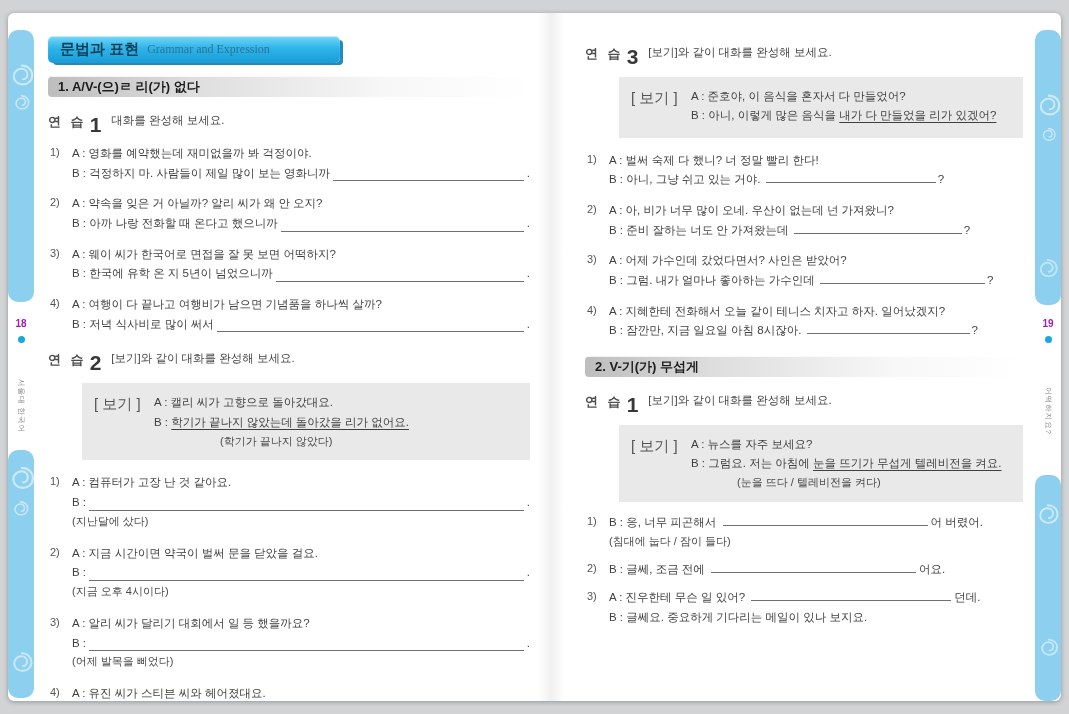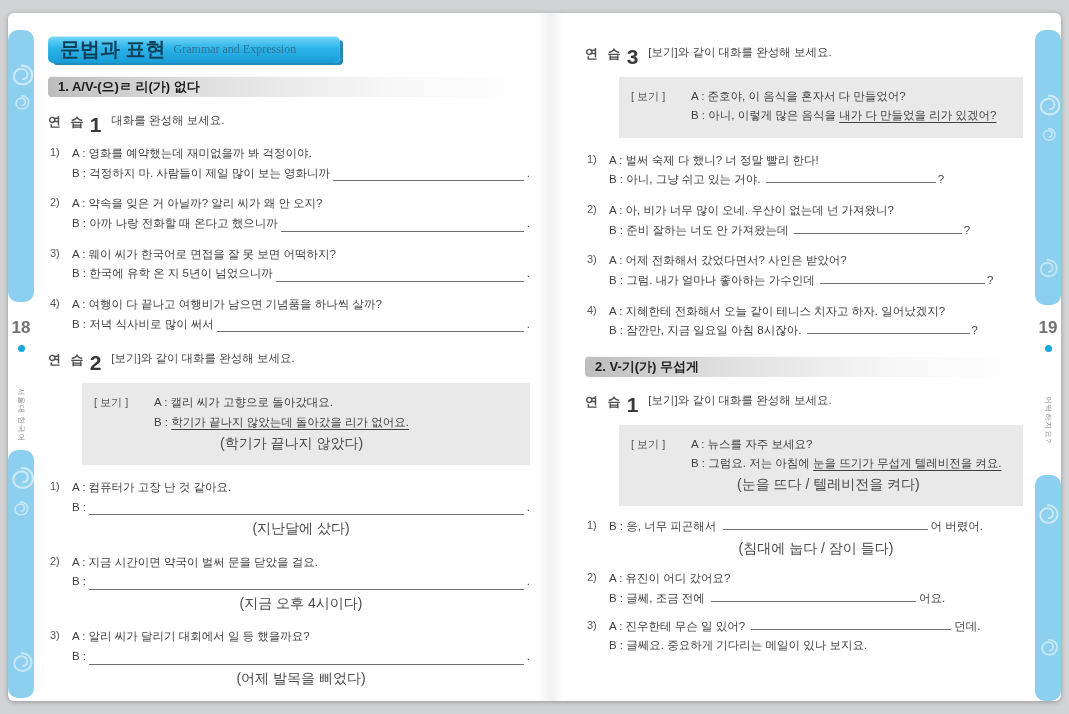--- a/index.html
+++ b/index.html
@@ -11,72 +11,72 @@
             background:linear-gradient(to right, rgba(0,0,0,0) 0%, rgba(0,0,0,.06) 50%, rgba(0,0,0,0) 100%); }
 
   
   .band { position:absolute; width:26px; background:#8ccfee; border-radius:10px; overflow:hidden; }
   .band.l { left:0; }
   .band.r { right:0; }
   .band .sw { position:absolute; }
 
   
   .margininfo { position:absolute; width:26px; display:flex; flex-direction:column; align-items:center; }
-  .pagenum { font-size:17px; font-weight:bold; color:#737373; }
+  .pagenum { font-size:10px; font-weight:bold; color:#a21caf; }
   .dot { width:7px; height:7px; border-radius:50%; background:#1aa7e0; margin:7px 0 8px; }
   .vwrap { position:relative; width:12px; height:110px; }
   .vtext { position:absolute; top:50%; left:50%; transform:translate(-50%,-50%) rotate(90deg);
            white-space:nowrap; font-size:7.5px; color:#8a8a8a; letter-spacing:1px; }
 
   
   .pagecol { position:absolute; top:23px; }
   .pagecol.left  { left:40px;  width:482px; }
   .pagecol.right { left:577px; width:438px; }
 
   
   .banner { position:relative; width:292px; height:27px; border-radius:5px; margin-bottom:13px;
             background:linear-gradient(180deg,#74d8f8 0%,#2eb4e9 45%,#189dd7 100%);
             box-shadow:4px 3px 0 -1px #2489bb, inset 0 1px 1px rgba(255,255,255,.6);
             display:flex; align-items:center; padding-left:12px; gap:8px; }
-  .banner .ko { font-size:20px; font-weight:bold; color:#0f3f58; }
+  .banner .ko { font-size:15px; font-weight:bold; color:#0f3f58; }
   .banner .en { font-family:"Liberation Serif","DejaVu Serif",serif; font-size:12px; color:#2f7396; }
 
   
   .secbar { height:21px; border-radius:4px; margin-bottom:16px; padding-left:10px;
             background:linear-gradient(to right,#bdbdbd 0%,#dedede 30%,#f7f7f7 70%,#ffffff 100%);
             box-shadow:inset 0 1px 0 rgba(255,255,255,.8);
             font-size:13px; font-weight:bold; color:#1c1c1c; line-height:21px; }
 
   
   .exhead { display:flex; align-items:flex-start; margin-bottom:8px; }
   .exhead .yeon { font-size:13px; font-weight:bold; color:#4d4d4d; letter-spacing:3px; }
   .exhead .num  { font-size:21px; font-weight:bold; color:#383838; margin:0 10px 0 3px; }
   .exhead .instr{ font-size:11.5px; color:#454545; }
 
   
   .example { background:#e9e9e9; margin:4px 0 14px 34px; padding:11px 12px; display:flex; }
-  .example .tag { width:60px; font-size:11px; color:#555; padding-top:1px; flex:none; }
+  .example .tag { width:60px; font-size:15px; color:#555; padding-top:1px; flex:none; }
   .example .exlines { font-size:11.5px; color:#404040; line-height:1.5; }
   .example .exlines .ln { margin-bottom:2px; }
   .und { text-decoration:underline; text-underline-offset:2.5px; }
-  .exhint { font-size:14px; color:#4a4a4a; }
+  .exhint { font-size:11px; color:#4a4a4a; }
   .exhint.h-ex2 { margin-left:66px; }
   .exhint.h-s2  { margin-left:46px; }
 
   
   .item { display:flex; margin:0 0 11px 2px; }
   .item .inum { width:22px; flex:none; font-size:11px; color:#555; padding-top:1px; }
   .item .lines { flex:1; font-size:11.5px; color:#404040; line-height:1.45; }
   .item .ln { margin-bottom:3px; }
   .blankfill { display:inline-block; border-bottom:1px solid #707070; height:12px; }
   .bflex { display:flex; align-items:flex-end; width:100%; }
   .bflex .pre { white-space:nowrap; }
   .bflex .blankfill { flex:1; margin:0 3px; }
   .bflex .suf { white-space:nowrap; }
-  .hint { font-size:14px; color:#4a4a4a; text-align:center; margin-bottom:4px; }
+  .hint { font-size:11px; color:#4a4a4a; margin-bottom:4px; }
   .s2 .item { margin-bottom:8px; }
 </style>
 </head>
 <body>
 
 <div class="frame">
   <div class="spread">
     <div class="gutter"></div>
 
     <div class="band l" style="top:17px; height:272px;">
@@ -285,21 +285,21 @@
           <div class="ln">A : 아, 비가 너무 많이 오네. 우산이 없는데 넌 가져왔니?</div>
           <div class="ln">
             <span>B : 준비 잘하는 너도 안 가져왔는데</span>
             <span class="blankfill" style="width:168px; margin:0 2px;"></span><span>?</span>
           </div>
         </div>
       </div>
       <div class="item">
         <span class="inum">3)</span>
         <div class="lines">
-          <div class="ln">A : 어제 전화해서 갔었다면서? 사인은 받았어?</div>
+          <div class="ln">A : 어제 가수인데 갔었다면서? 사인은 받았어?</div>
           <div class="ln">
             <span>B : 그럼. 내가 얼마나 좋아하는 가수인데</span>
             <span class="blankfill" style="width:165px; margin:0 2px;"></span><span>?</span>
           </div>
         </div>
       </div>
       <div class="item" style="margin-bottom:14px;">
         <span class="inum">4)</span>
         <div class="lines">
           <div class="ln">A : 지혜한테 전화해서 오늘 같이 테니스 치자고 하자. 일어났겠지?</div>
@@ -334,21 +334,20 @@
             <div class="ln">
               <span>B : 응, 너무 피곤해서</span>
               <span class="blankfill" style="width:205px; margin:0 3px;"></span><span>어 버렸어.</span>
             </div>
             <div class="hint">(침대에 눕다 / 잠이 들다)</div>
           </div>
         </div>
         <div class="item">
           <span class="inum">2)</span>
           <div class="lines">
-            <div class="ln">A : 유진이 어디 갔어요?</div>
             <div class="ln">
               <span>B : 글쎄, 조금 전에</span>
               <span class="blankfill" style="width:205px; margin:0 3px;"></span><span>어요.</span>
             </div>
           </div>
         </div>
         <div class="item">
           <span class="inum">3)</span>
           <div class="lines">
             <div class="ln">

